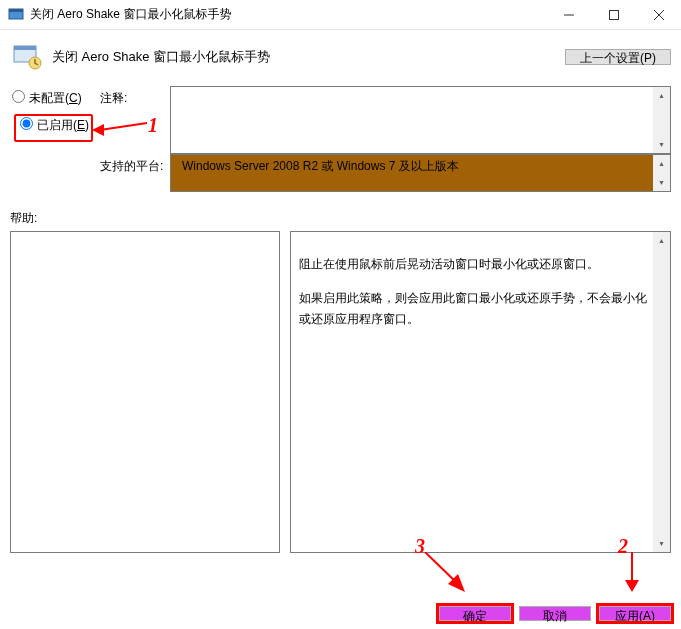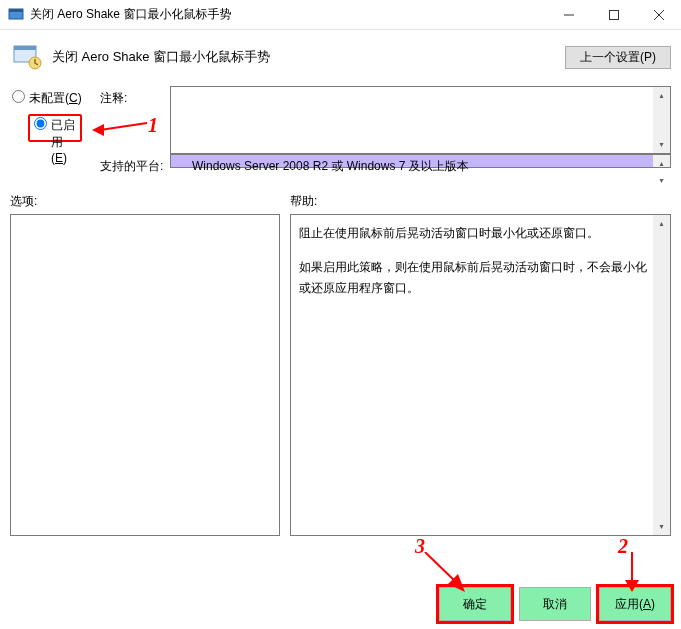--- a/index.html
+++ b/index.html
@@ -7,46 +7,46 @@
 
   .titlebar { height: 30px; display: flex; align-items: center; padding: 0 0 0 8px; border-bottom: 1px solid #e5e5e5; }
   .titlebar .icon { width: 16px; height: 16px; margin-right: 6px; }
   .titlebar .title { flex: 1; }
   .tb-btn { width: 45px; height: 29px; display: flex; align-items: center; justify-content: center; }
   .tb-btn svg { stroke: #333; }
 
   .header-row { display: flex; align-items: center; padding: 10px 10px 6px 10px; }
   .header-row .icon { width: 34px; height: 34px; margin-right: 8px; display:flex; align-items:center; justify-content:center;}
   .header-row .title { flex: 1; font-size: 13px; }
-  .nav-btn { height: 23px; padding: 0 14px; background: #e1e1e1; border: 1px solid #adadad; margin-left: 8px; }
+  .nav-btn { height: 16px; padding: 0 14px; background: #e1e1e1; border: 1px solid #adadad; margin-left: 8px; }
 
   .config-area { display: flex; padding: 6px 10px 0 10px; }
   .radio-col { width: 90px; padding-top: 4px; }
   .radio-row { display: flex; align-items: flex-start; height: 22px; }
   .radio-row input { margin: 0 4px 0 2px; }
   .radio-row label u { text-decoration: underline; }
   .hi-box { border: 2px solid #ff0000; border-radius: 2px; padding: 1px 2px; display: inline-flex; align-items:center; }
 
   .right-col { flex: 1; }
   .field-row { display: flex; margin-bottom: 0; }
   .field-label { width: 70px; padding-top: 4px; }
   .textarea-box { flex: 1; border: 1px solid #7a7a7a; height: 68px; position: relative; background:#fff;}
-  .platform-box { flex: 1; border: 1px solid #7a7a7a; height: 14px; padding: 3px 21px; position: relative; background:#c4b5fd;}
+  .platform-box { flex: 1; border: 1px solid #7a7a7a; height: 38px; padding: 3px 11px; position: relative; background:#a16207;}
   .sb-v { position: absolute; right: 0; top: 0; bottom: 0; width: 17px; background: #f0f0f0; display:flex; flex-direction:column; justify-content:space-between; align-items:center;}
   .sb-v .arr { font-size: 8px; color: #606060; line-height:17px; height:17px; text-align:center;}
 
   .mid-labels { display: flex; padding: 18px 10px 4px 10px; }
   .mid-labels .opt { width: 280px; }
   .lower { display: flex; padding: 0 10px; gap: 10px; }
   .options-box { width: 270px; height: 322px; border: 1px solid #7a7a7a; background:#fff; position:relative;}
   .help-box { flex: 1; height: 322px; border: 1px solid #7a7a7a; background:#fff; padding: 8px 22px 8px 8px; position:relative; line-height:1.7;}
-  .help-box p { margin: 0 0 14px 0; }
+  .help-box p { margin: 14px 0 14px 0; }
 
   .footer { position: absolute; bottom: 8px; right: 10px; display: flex; gap: 8px; align-items:center;}
-  .btn { width: 72px; height: 34px; background: #86efac; border: 1px solid #adadad; }
+  .btn { width: 72px; height: 15px; background: #d946ef; border: 1px solid #adadad; }
   .btn.hi { outline: 3px solid #ff0000; outline-offset: 0; }
 
   
   .anno { position: absolute; pointer-events: none; }
   .anno-num { color: #ff0000; font-size: 20px; font-weight: bold; font-family: "Times New Roman", serif; font-style: italic; }
 </style>
 </head>
 <body>
 
 <div class="titlebar">
@@ -87,21 +87,21 @@
   <span class="title">关闭 Aero Shake 窗口最小化鼠标手势</span>
   <button class="nav-btn"><span>上一个设置(P)</span></button>
 </div>
 
 <div class="config-area">
   <div class="radio-col">
     <div class="radio-row">
       <input type="radio" name="st" style="">
       <label>未配置(<u>C</u>)</label>
     </div>
-    <div class="hi-box" style="margin:2px 18px;">
+    <div class="hi-box" style="margin:2px 4px;">
       <div class="radio-row">
         <input type="radio" name="st" checked="" style="">
         <label>已启用(<u>E</u>)</label>
       </div>
     </div>
   </div>
 
   <div class="right-col">
     <div class="field-row">
       <div class="field-label">注释:</div>
@@ -119,29 +119,28 @@
         <div class="sb-v">
             <span class="arr">▴</span>
             <span class="arr">▾</span>
           </div>
       </div>
     </div>
   </div>
 </div>
 
 <div class="mid-labels">
-  <div class="opt">选项:</div>
   <div>帮助:</div>
 </div>
 
 <div class="lower">
   <div class="options-box"></div>
   <div class="help-box">
     <p>阻止在使用鼠标前后晃动活动窗口时最小化或还原窗口。</p>
-    <p>如果启用此策略，则在使用鼠标前后晃动活动窗口时，不会最小化或还原应用程序窗口。</p>
+    <p>如果启用此策略，则会应用此窗口最小化或还原手势，不会最小化或还原应用程序窗口。</p>
     <div class="sb-v">
         <span class="arr">▴</span>
         <span class="arr">▾</span>
       </div>
   </div>
 </div>
 
 <div class="footer">
   <button class="btn hi"><span>确定</span></button>
   <button class="btn"><span>取消</span></button>

